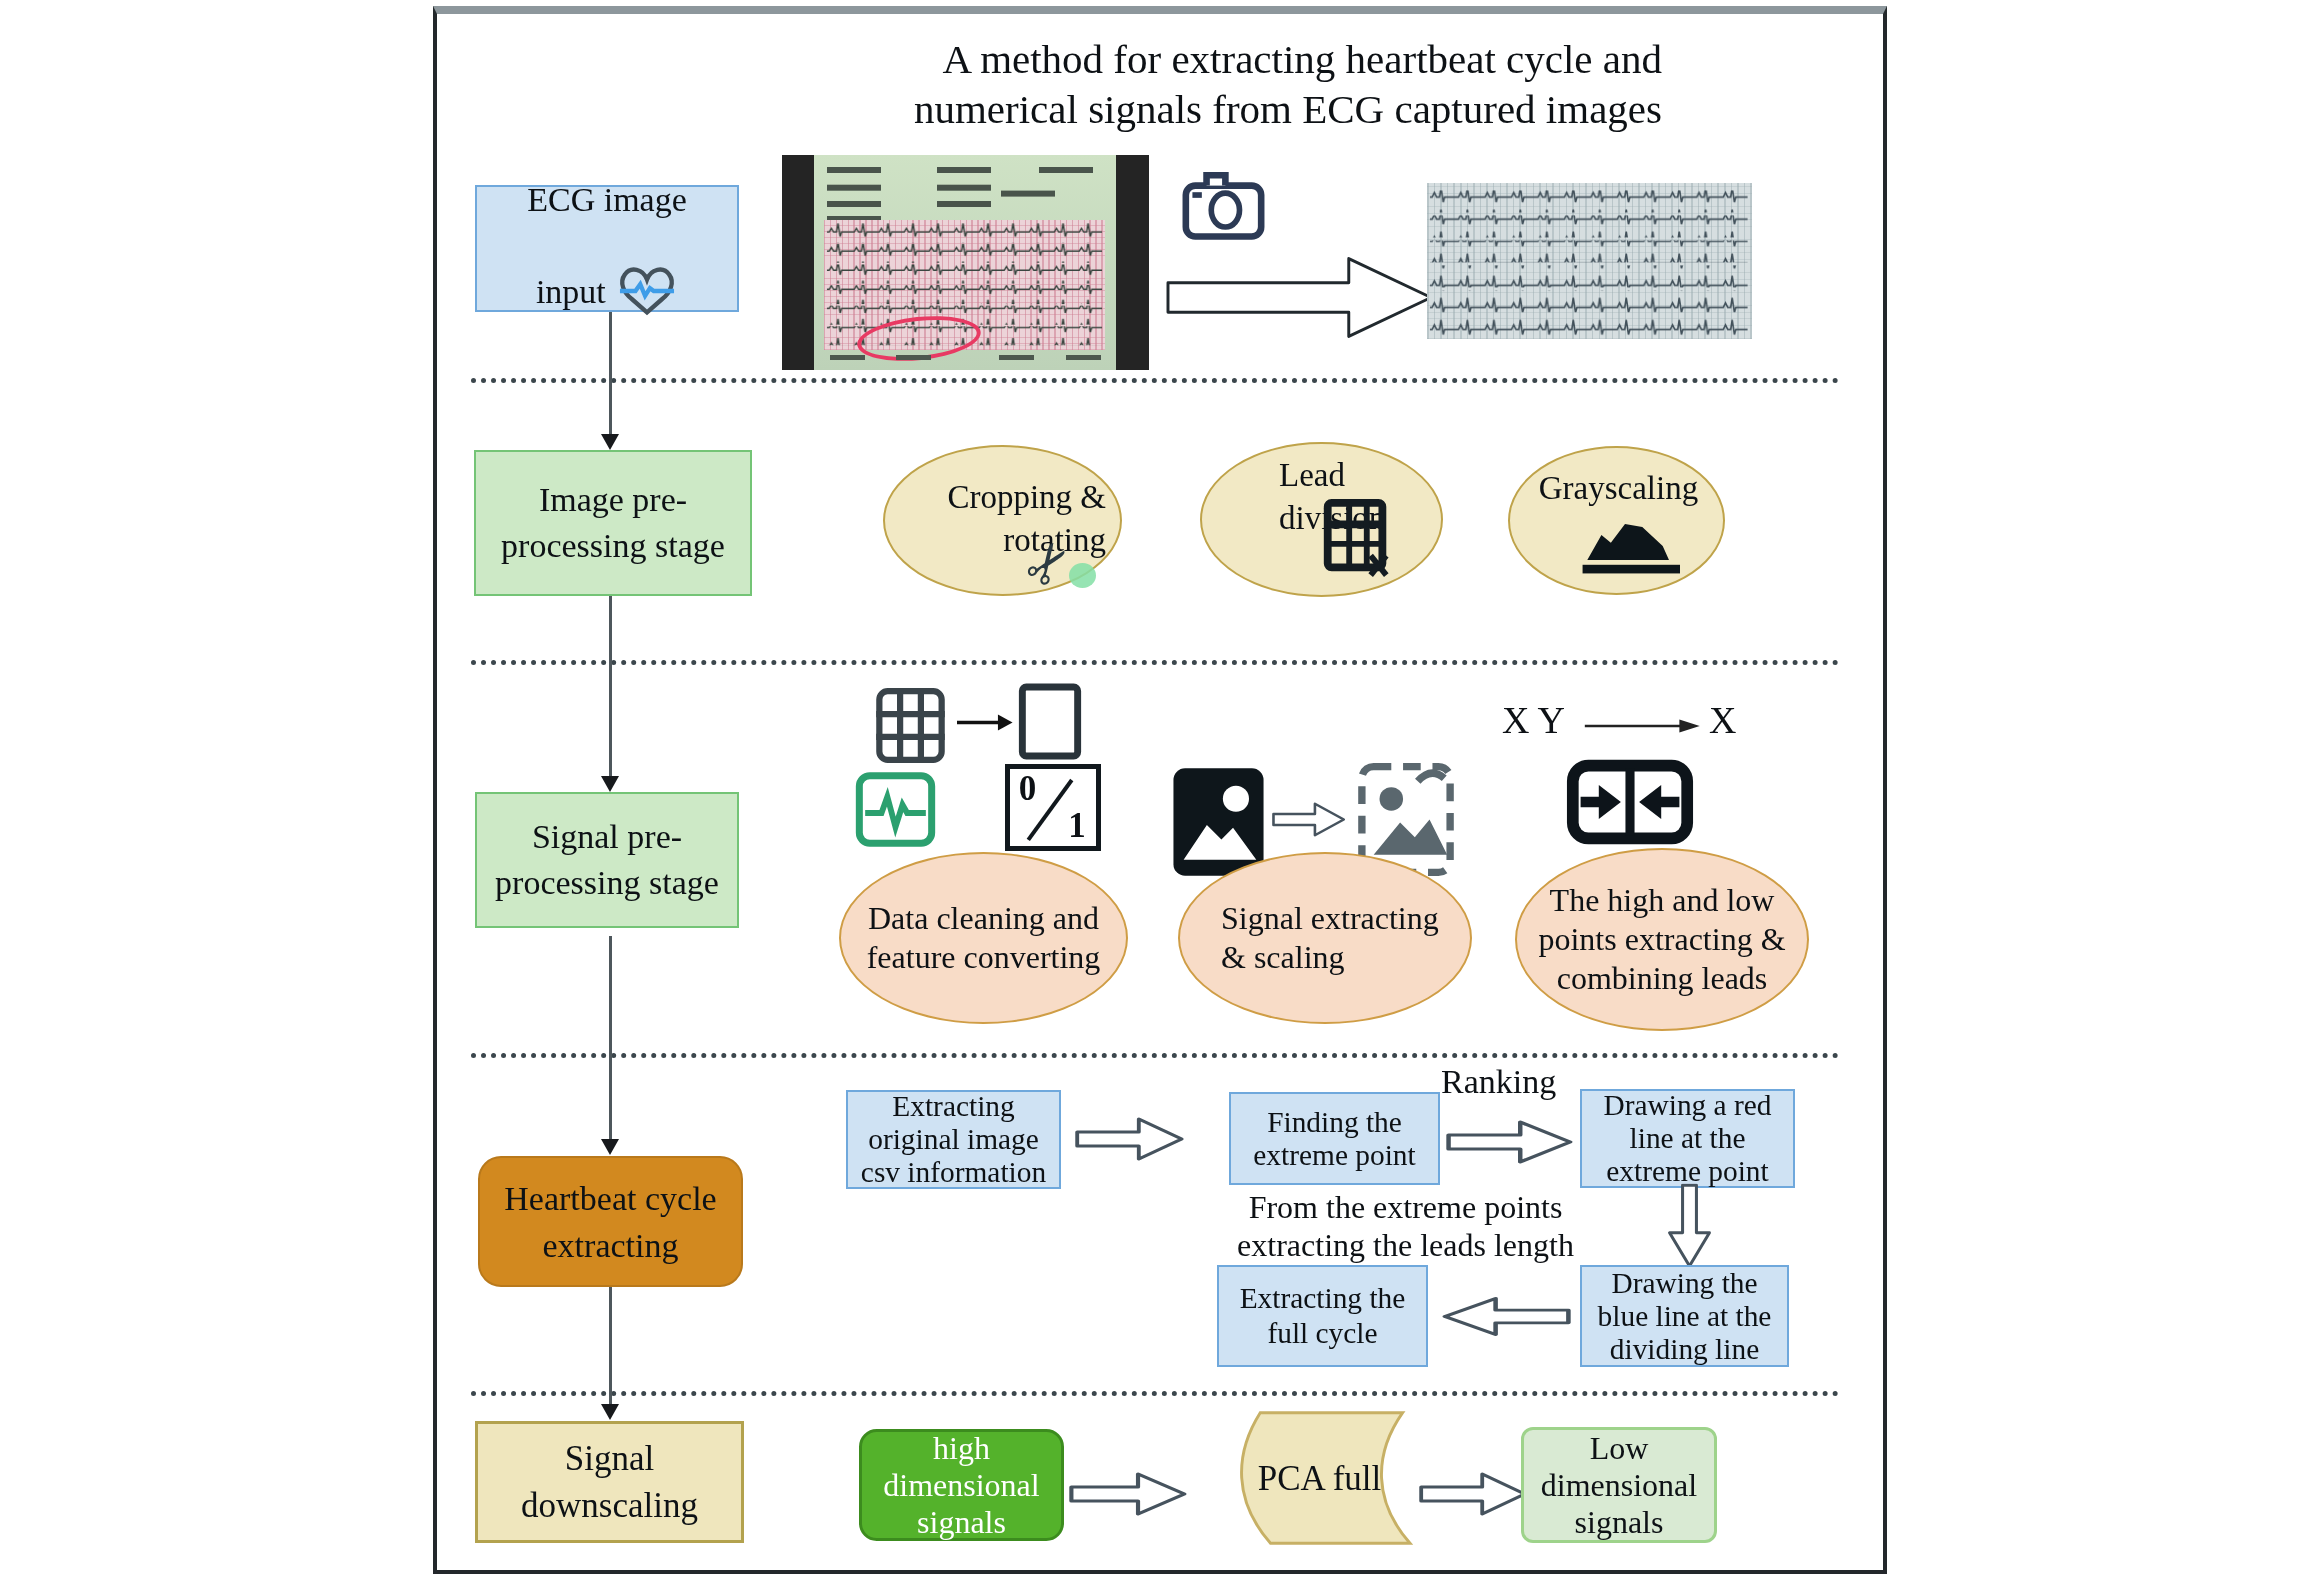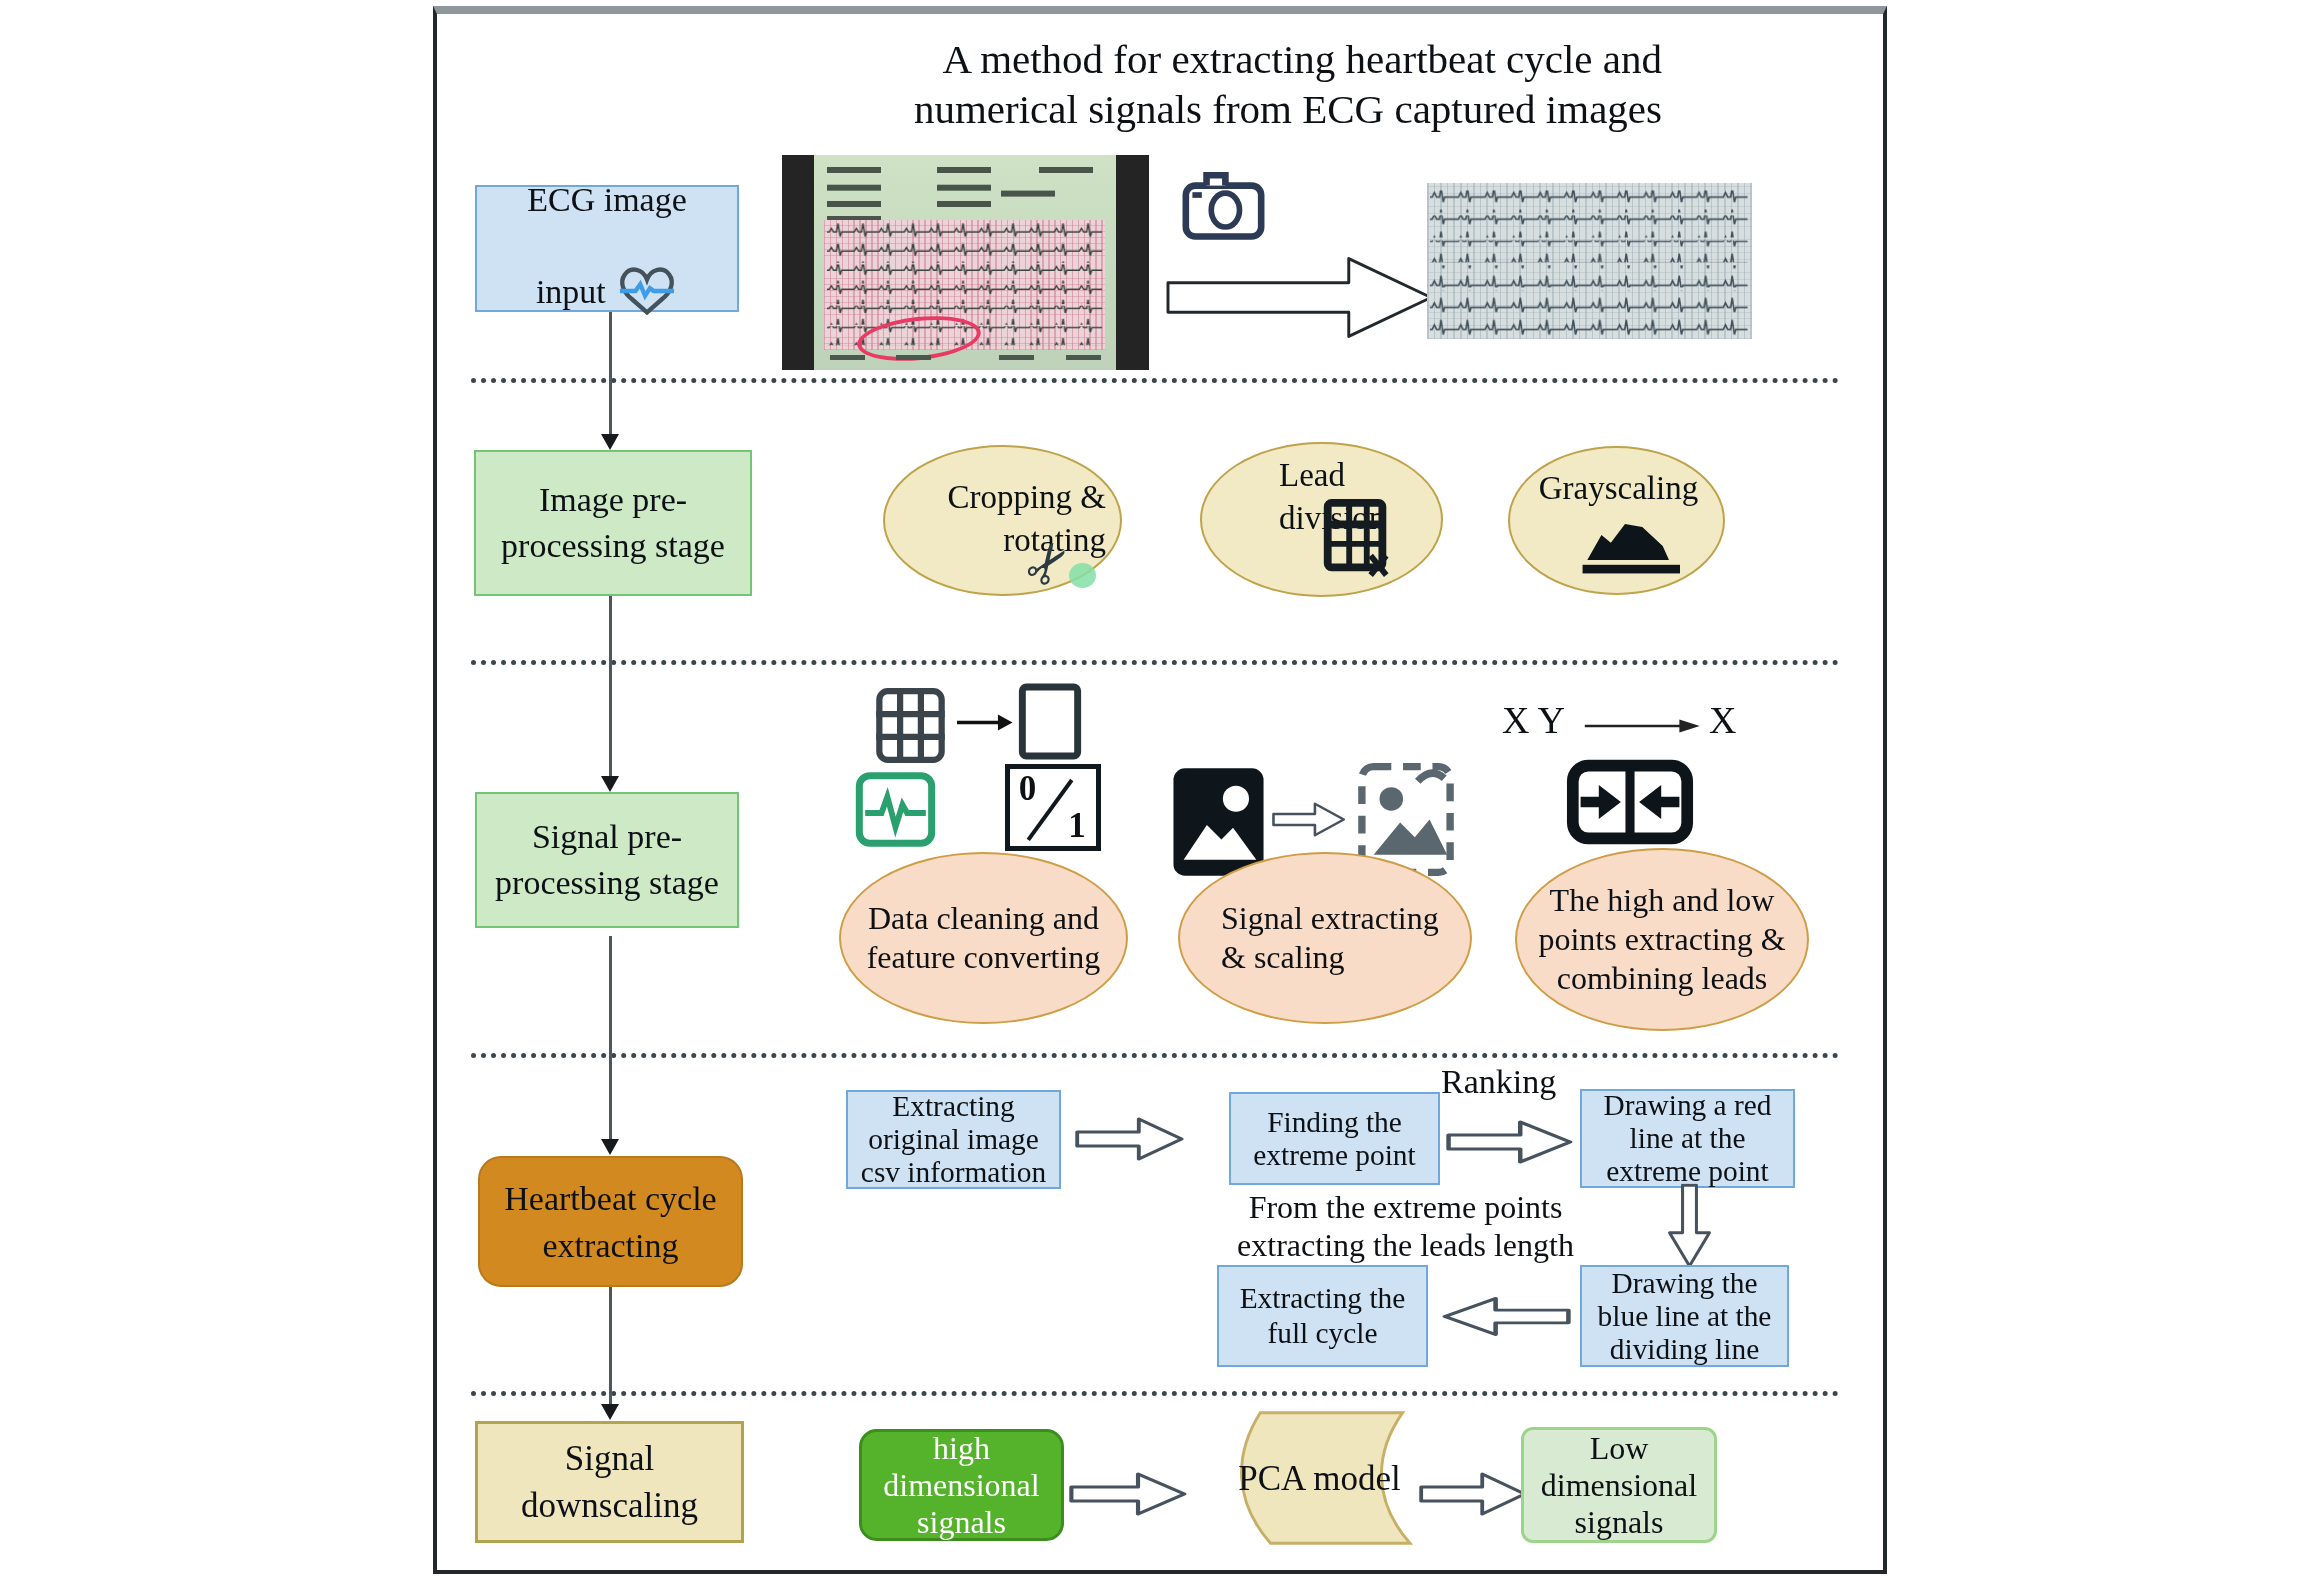--- a/index.html
+++ b/index.html
@@ -284,21 +284,21 @@
 dimensional
 signals</div>
 
   <svg class="abs barrow" style="left:1069px; top:1468px;" width="119" height="52" viewBox="0 0 100 60" preserveAspectRatio="none">
     <polygon points="2,22 58,22 58,7 97,30 58,53 58,38 2,38"></polygon>
   </svg>
 
   <svg class="abs" style="left:1213px; top:1409px;" width="209" height="138" viewBox="0 0 284 188">
     <path d="M 64,5 L 258,5 C 218,62 218,126 268,183 L 78,183 C 28,126 28,62 64,5 Z" style="fill:var(--note-tan); stroke:#c7b065; stroke-width:4;"></path>
   </svg>
-  <div class="abs" style="left:1231px; top:1459px; width:177px; font-size:35px; text-align:center;">PCA model</div>
+  <div class="abs" style="left:1231px; top:1459px; width:177px; font-size:35px; text-align:center;">PCA full</div>
 
   <svg class="abs barrow" style="left:1419px; top:1468px;" width="109" height="52" viewBox="0 0 100 60" preserveAspectRatio="none">
     <polygon points="2,22 58,22 58,7 97,30 58,53 58,38 2,38"></polygon>
   </svg>
 
   <div class="abs stagebox lbl" style="left:1521px; top:1427px; width:196px; height:116px; font-size:32px; line-height:37px;
        background:var(--low-green); border:3.7px solid var(--low-green-border); border-radius:12px;">Low
 dimensional
 signals</div>
 

